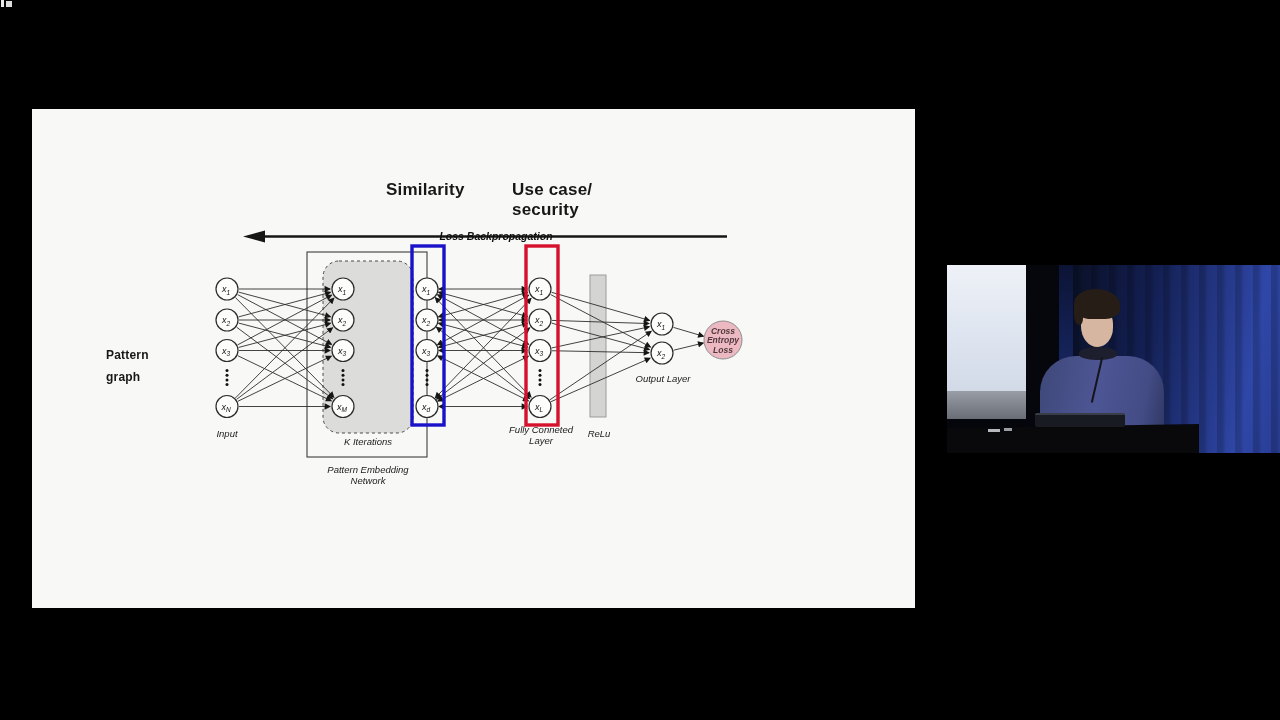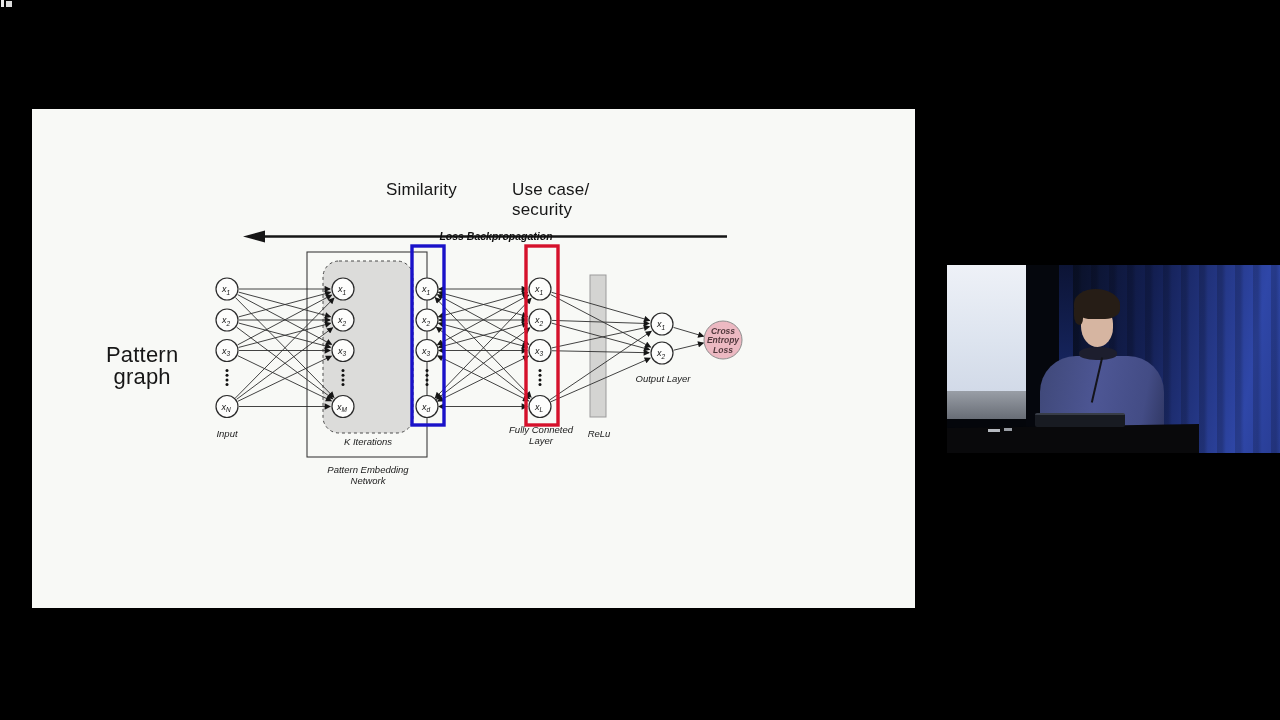--- a/index.html
+++ b/index.html
@@ -2,22 +2,22 @@
 <html><head>
 <meta charset="utf-8">
 <style>
   * { margin:0; padding:0; box-sizing:border-box; }
   html,body { width:1280px; height:720px; background:#000; overflow:hidden;
               font-family:"Liberation Sans", sans-serif; }
   .abs { position:absolute; }
 
   
   #slide { left:32px; top:109px; width:883px; height:499px; background:#f8f9f6; }
-  .anno { color:#171717; font-weight:400; letter-spacing:.2px; }
-  #pattern-graph { left:74px; top:235px; font-size:22px; line-height:22px;text-align:center; }
+  .anno { color:#171717; font-weight:700; letter-spacing:.2px; }
+  #pattern-graph { left:74px; top:235px; font-size:12px; line-height:22px; }
   #similarity    { left:354px; top:71px;  font-size:17px; }
   #use-case      { left:480px; top:71px;  font-size:17px; line-height:20px; }
   #net-svg { left:0; top:0; width:883px; height:499px; }
 
   
   .speck-a { left:1px; top:0; width:3px; height:7px; background:#e9e9e9; }
   .speck-b { left:6px; top:1px; width:6px; height:6px; background:#dcdcdc; }
 
   
   #video { left:947px; top:265px; width:333px; height:188px; background:#04060b; overflow:hidden; }

